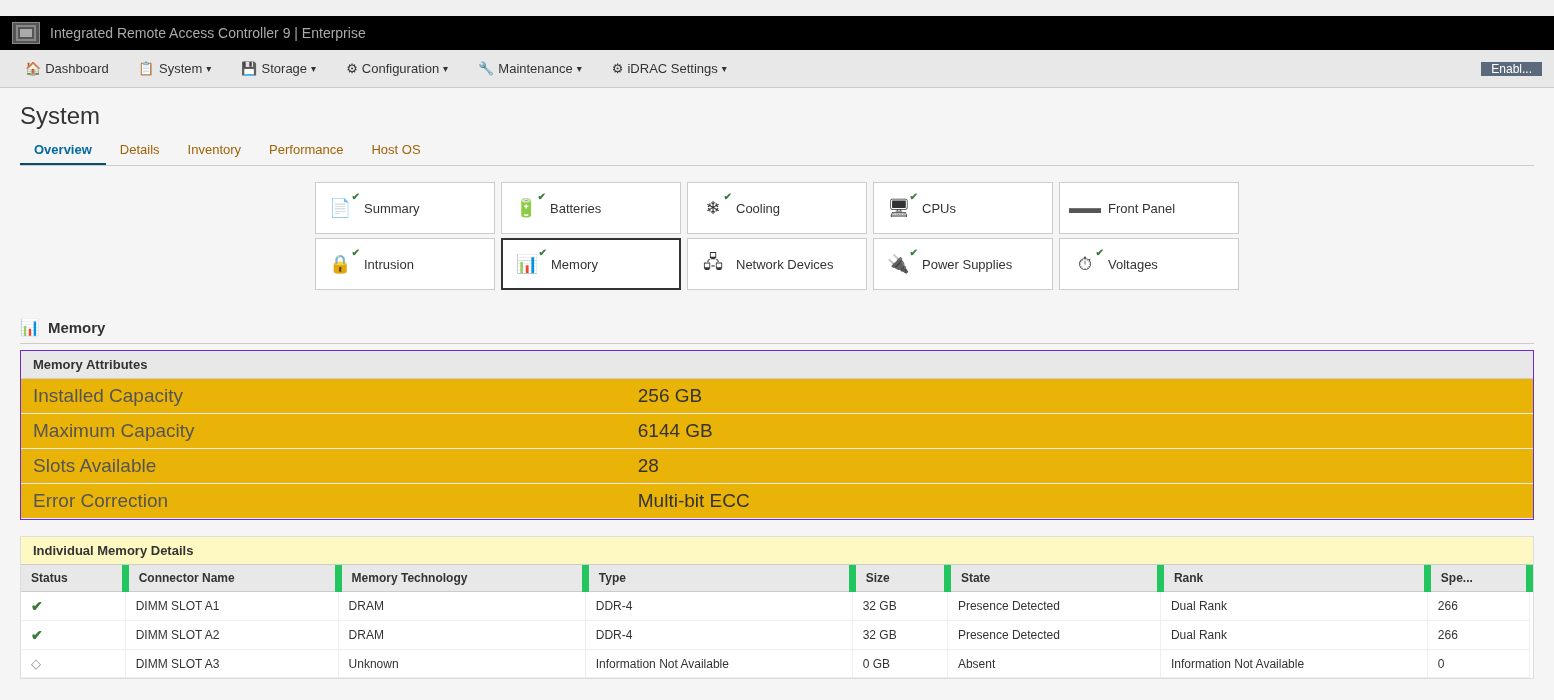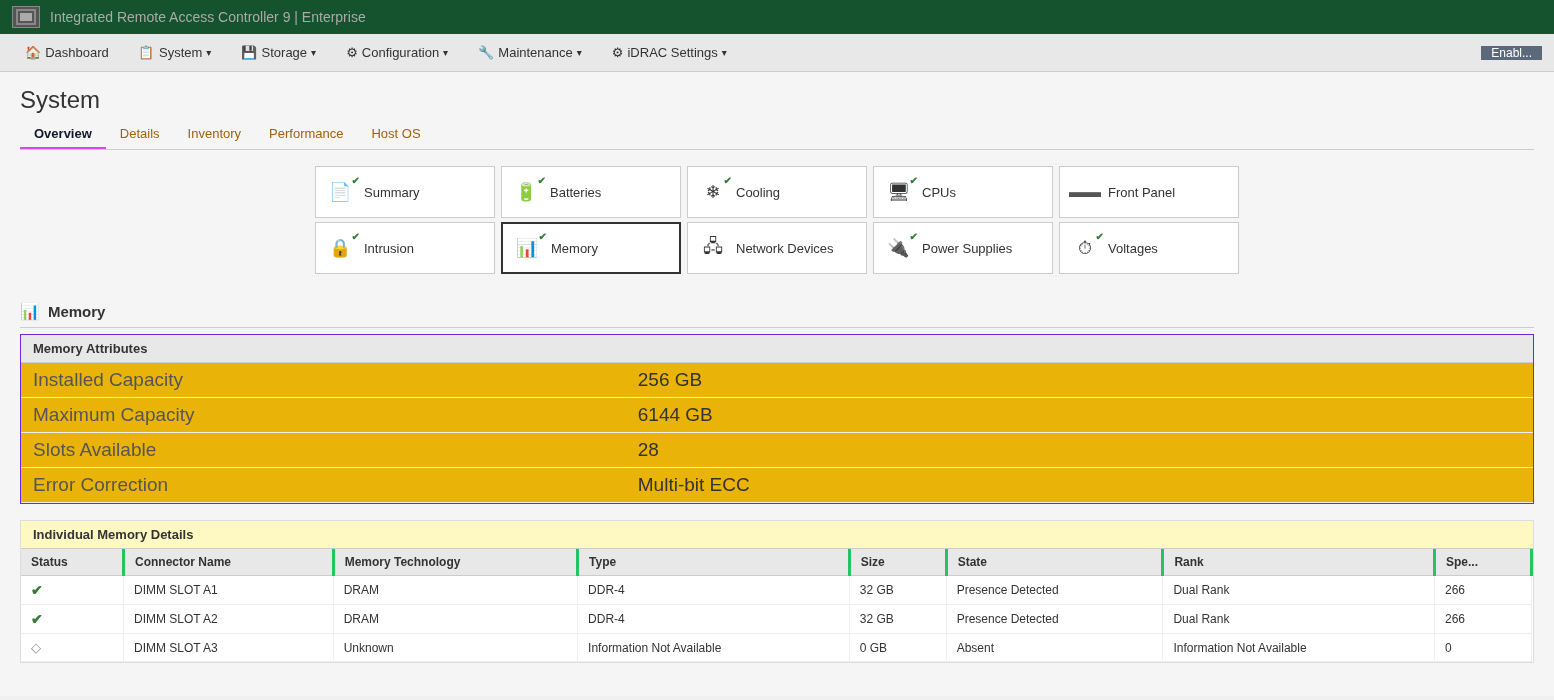--- a/index.html
+++ b/index.html
@@ -1,26 +1,27 @@
 <!DOCTYPE html>
 <html><head>
   <meta charset="utf-8">
   <style>
     * { box-sizing: border-box; margin: 0; padding: 0; }
     body { font-family: Arial, sans-serif; font-size: 13px; background: #f0f0f0; color: #333; }
 
     
     .header {
-      background: #14532d;
+      background: #000000;
       color: white;
       padding: 6px 12px;
       display: flex;
       align-items: center;
       gap: 10px;
       font-size: 14px;
+      margin-top: 16px;
     }
     .header-icon {
       width: 28px;
       height: 22px;
       background: #555;
       border: 1px solid #888;
       display: flex; align-items: center; justify-content: center;
       font-size: 10px;
     }
     .header-title { font-size: 14px; }
@@ -80,22 +81,22 @@
       margin-bottom: 16px;
     }
     .tab {
       padding: 6px 14px;
       cursor: pointer;
       font-size: 13px;
       color: #a16207;
       border-bottom: 2px solid transparent;
     }
     .tab.active {
-      color: #0f172a;
-      border-bottom: 2px solid #d946ef;
+      color: #0369a1;
+      border-bottom: 2px solid #0c4a6e;
       font-weight: bold;
     }
 
     
     .widget-grid {
       display: flex;
       flex-direction: column;
       gap: 4px;
       margin-bottom: 20px;
       align-items: center;
@@ -198,21 +199,21 @@
       width: 100%;
       border-collapse: collapse;
     }
     .detail-table th {
       background: #e8e8e8;
       padding: 6px 10px;
       text-align: left;
       font-size: 12px;
       font-weight: bold;
       border-bottom: 1px solid #ccc;
-      border-right: 3px solid #22c55e;
+      border-right: 7px solid #22c55e;
     }
     .detail-table td {
       padding: 6px 10px;
       font-size: 12px;
       border-bottom: 1px solid #eee;
       border-right: 1px solid #eee;
     }
     .check-green {
       color: #3a7a3a;
       font-size: 14px;

